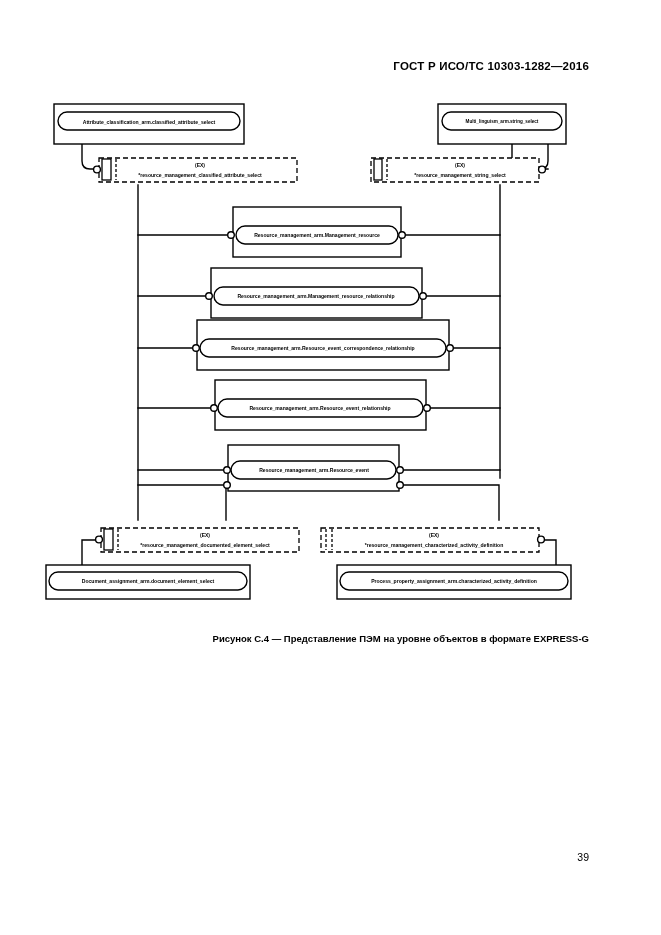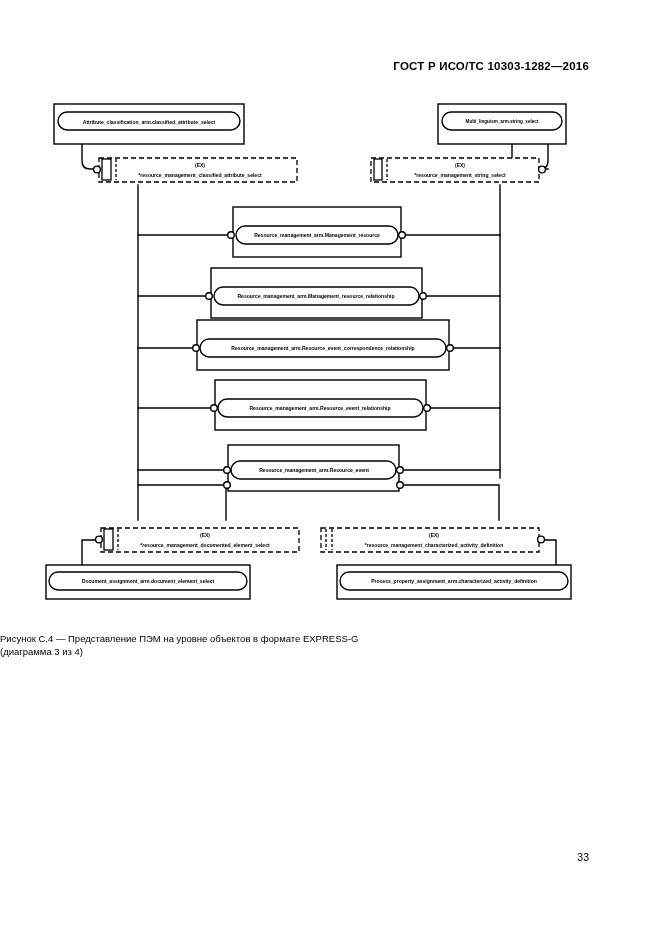--- a/index.html
+++ b/index.html
@@ -31,24 +31,25 @@
     left:0;top:95px;
     width:661px;height:520px;
   }
   .figure svg{display:block;}
 
   
   .caption{
     position:absolute;
     left:0;top:632px;
     width:589px;
-    text-align:left;
+    text-align:right;
     font-size:9.5px;
     line-height:13px;
     color:#000;
+    font-weight:bold;
   }
   .caption .l2{display:block;}
 
   
   .page-number{
     position:absolute;
     right:72px;
     bottom:72px;
     font-size:10.5px;
   }
@@ -201,18 +202,17 @@
         <rect x="337" y="470" width="234" height="34" fill="#fff" stroke="#000" stroke-width="1.4"></rect>
         <rect x="340" y="477" width="228" height="18" rx="9" ry="9" fill="#fff" stroke="#000" stroke-width="1.4"></rect>
         <text class="lbl" x="454" y="488.4" text-anchor="middle">Process_property_assignment_arm.characterized_activity_definition</text>
       </g>
 
     </svg>
   </div>
 
   <div class="caption">
     <span>Рисунок С.4 — Представление ПЭМ на уровне объектов в формате EXPRESS-G</span>
-    <span class="l2">(диаграмма 3 из 4)</span>
   </div>
 
-  <div class="page-number">33</div>
+  <div class="page-number">39</div>
 
 </div>
 
 </body></html>

